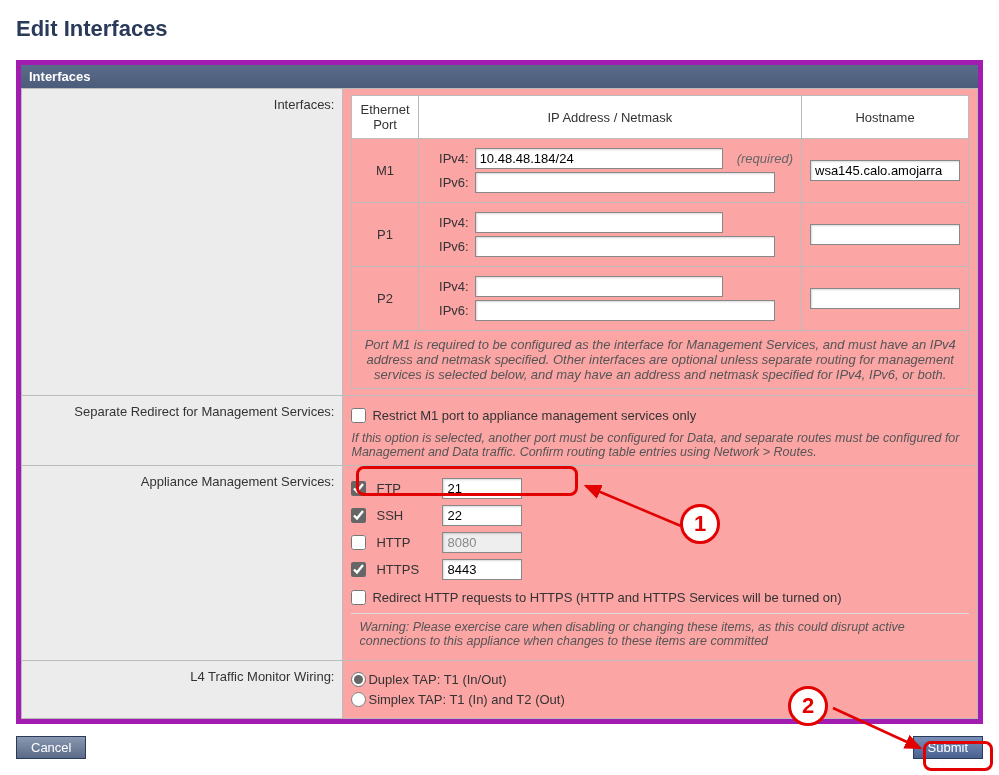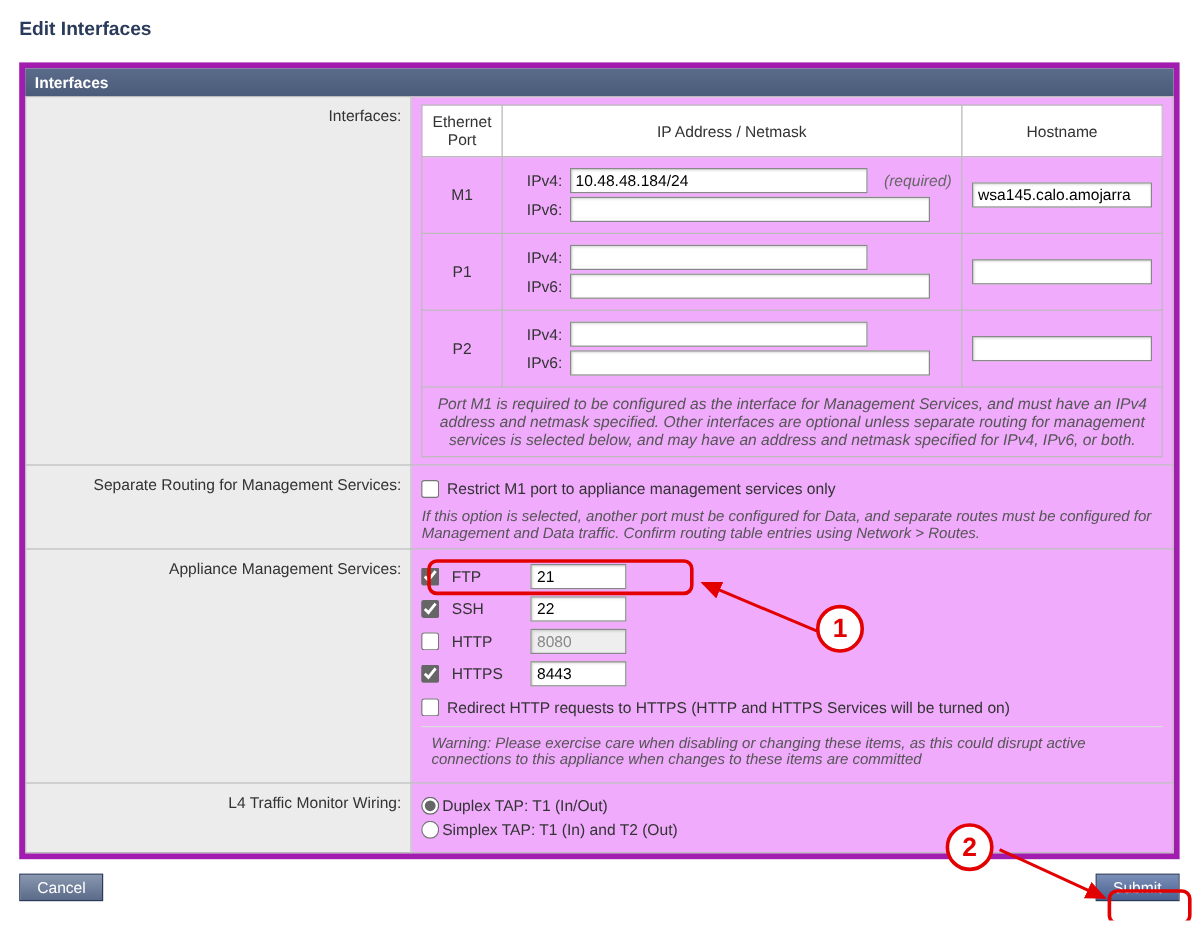--- a/index.html
+++ b/index.html
@@ -5,21 +5,21 @@
   * { box-sizing: border-box; }
   body {
     font-family: Arial, Helvetica, sans-serif;
     font-size: 13px;
     color: #333;
     margin: 0;
     padding: 16px;
     background: #fff;
   }
   .page-title {
-    font-size: 16px;
+    font-size: 22px;
     font-weight: bold;
     color: #2a3a5a;
     margin: 0 0 18px 0;
   }
   .panel {
     border: 5px solid #a21caf;
     margin-top: 16px;
   }
   .panel-header {
     background: #4a5c7a;
@@ -38,21 +38,21 @@
     vertical-align: top;
   }
   td.label-cell {
     background: #ececec;
     text-align: right;
     padding: 8px 8px;
     width: 330px;
     font-size: 13px;
   }
   td.content-cell {
-    background: #f0abfc;
+    background: #fca5a5;
     padding: 6px 8px;
   }
   table.inner {
     width: 100%;
     border-collapse: collapse;
   }
   table.inner th, table.inner td {
     border: 1px solid #bbb;
     padding: 6px 8px;
     font-size: 13px;
@@ -236,21 +236,21 @@
               </tr>
               <tr>
                 <td colspan="3" class="note">Port M1 is required to be configured as the interface for Management Services, and must have an IPv4 address and netmask specified. Other interfaces are optional unless separate routing for management services is selected below, and may have an address and netmask specified for IPv4, IPv6, or both.</td>
               </tr>
             </tbody>
               </table>
           </td>
         </tr>
 
         <tr>
-          <td class="label-cell">Separate Routing for Management Services:</td>
+          <td class="label-cell">Separate Redirect for Management Services:</td>
           <td class="content-cell">
             <div class="svc-row" style="gap:6px;">
               <input type="checkbox" style="">
               <span>Restrict M1 port to appliance management services only</span>
             </div>
             <div class="note" style="padding:2px 0 0 0;">If this option is selected, another port must be configured for Data, and separate routes must be configured for Management and Data traffic. Confirm routing table entries using Network &gt; Routes.</div>
           </td>
         </tr>
 
         <tr>

